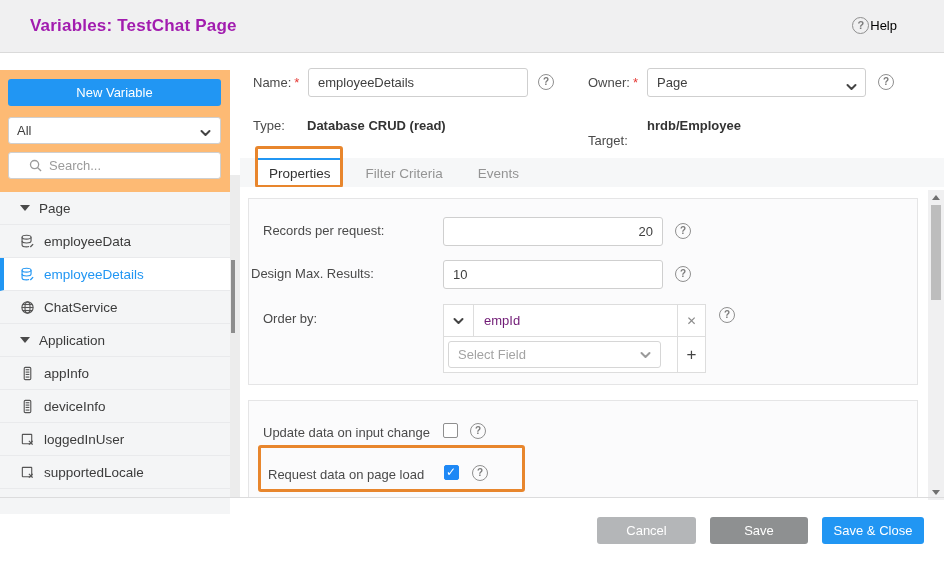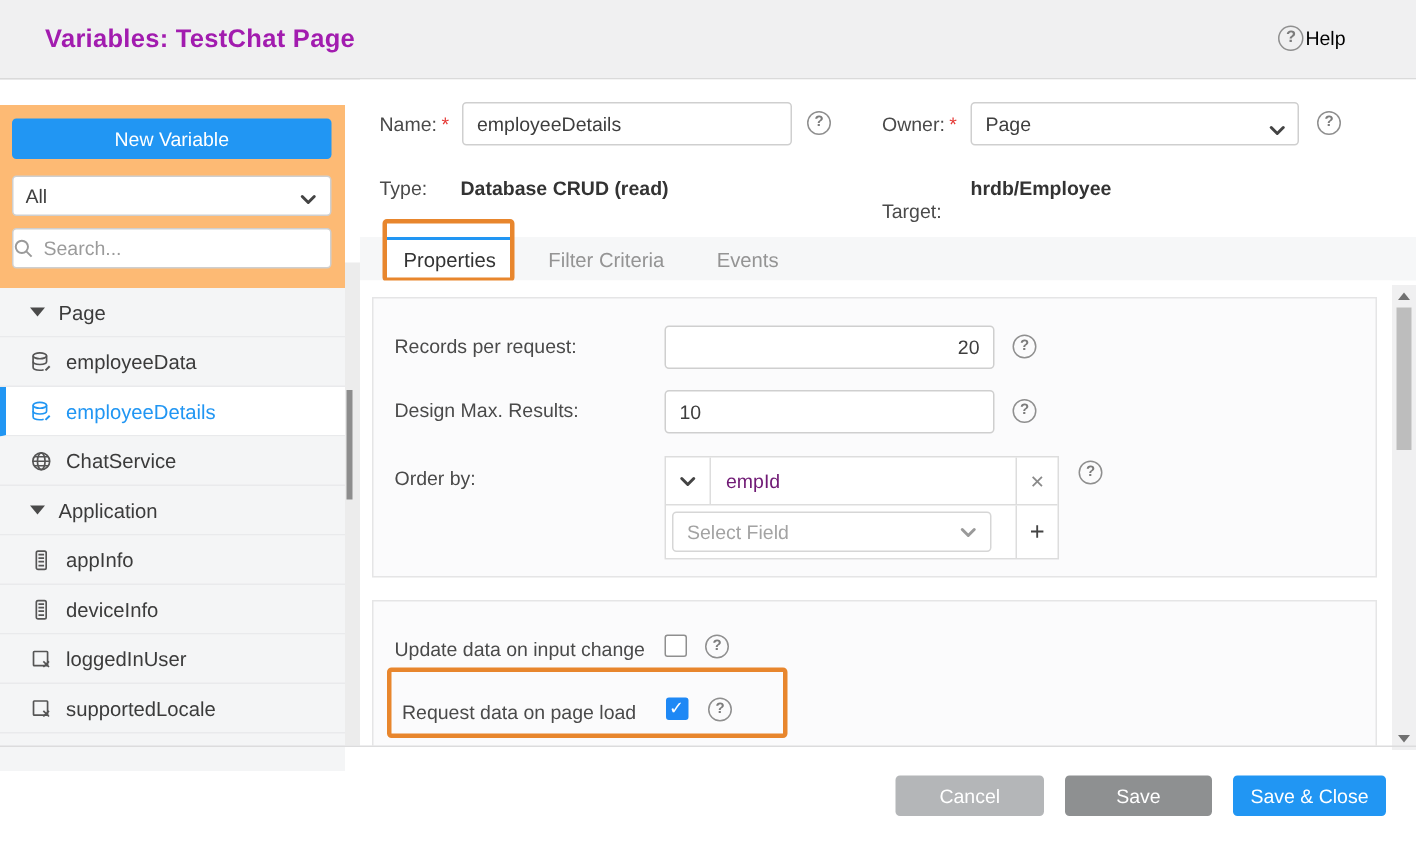--- a/index.html
+++ b/index.html
@@ -43,21 +43,21 @@
   .filter-select {
     position:absolute; left:8px; top:47px; width:213px; height:27px;
     border:1px solid #cfcfcf; border-radius:3px; background:#fff;
     font-size:13px; font-family:inherit; color:#3e3e3e; padding:0 24px 0 8px;
     appearance:none; -webkit-appearance:none;
   }
   .sel-chev { position:absolute; pointer-events:none; }
   .search-box {
     position:absolute; left:8px; top:82px; width:213px; height:27px;
     border:1px solid #cfcfcf; border-radius:3px; background:#fff;
-    display:flex; align-items:center; padding:0 0; gap:7px;
+    display:flex; align-items:center; padding:0 20px; gap:7px;
   }
   .search-box input {
     border:none; outline:none; flex:1; font-size:13px; font-family:inherit; color:#3e3e3e;
     background:transparent; min-width:0;
   }
   .search-box input::placeholder { color:#9b9b9b; }
   .tree { position:absolute; left:0; top:122px; width:230px; height:322px; background:#f4f5f6; }
   .tree-row {
     height:33px; display:flex; align-items:center; padding-left:20px; gap:9px;
     border-bottom:1px solid #e9eaec; cursor:pointer; background:#f4f5f6;
@@ -308,21 +308,21 @@
     <div class="tab">Events</div>
   </div>
   <div class="annotation ann-tab"></div>
 
   <div class="scrollarea">
     <div class="panel-box box1">
       <span class="plabel" style="left:14px; top:24px;">Records per request:</span>
       <input class="txt-input pinput" style="top: 18px; text-align: right;" value="20">
       <span class="qicon sm phelp" style="left:426px; top:24px;"></span>
 
-      <span class="plabel" style="left:14px; top:67px;">Design Max. Results:</span>
+      <span class="plabel" style="left:2px; top:67px;">Design Max. Results:</span>
       <input class="txt-input pinput" style="top: 61px;" value="10">
       <span class="qicon sm phelp" style="left:426px; top:67px;"></span>
 
       <span class="plabel" style="left:14px; top:112px;">Order by:</span>
       <div class="orderby">
         <div class="ob-row1">
           <span class="ob-caret">
             <svg class="chev" width="11" height="8" viewBox="0 0 11 8">
                 <polyline points="1.5,2 5.5,6 9.5,2"></polyline>
               </svg>

